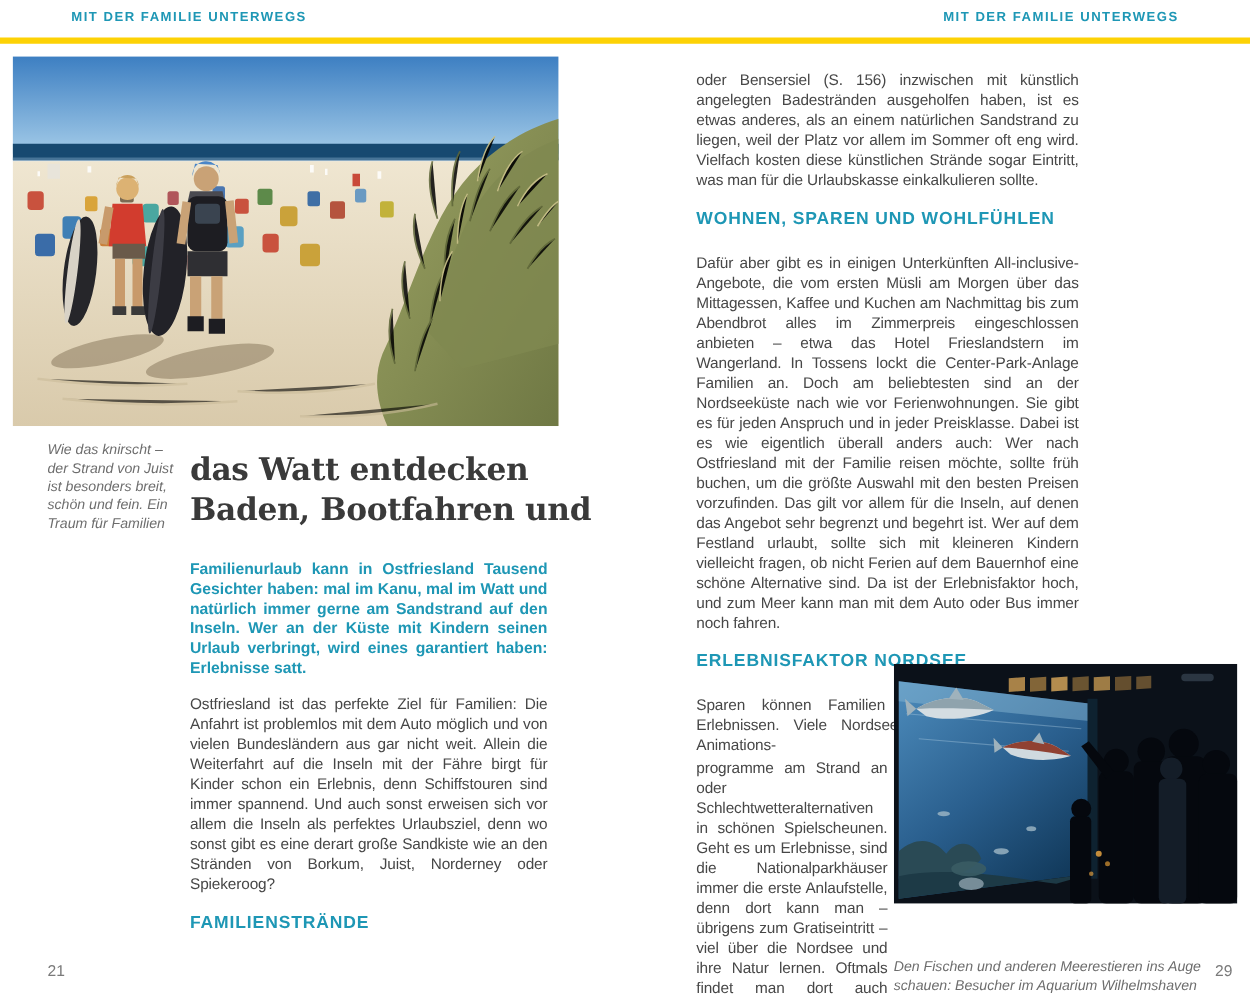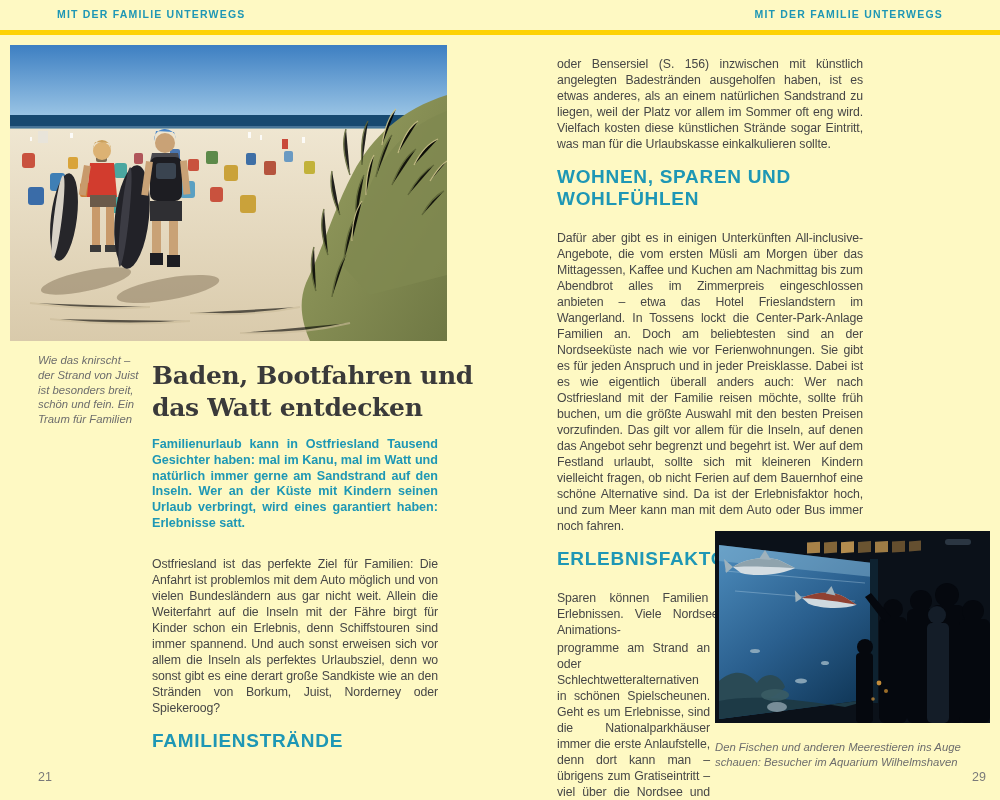--- a/index.html
+++ b/index.html
@@ -6,21 +6,21 @@
     --c-teal:#1e97b5;
     --c-yellow:#fdd205;
     --c-headline:#3a3a3a;
     --c-body:#474747;
     --c-caption:#6d6d6d;
     --c-pagenum:#7a7a7a;
   }
   *{margin:0;padding:0;box-sizing:border-box;}
   html,body{background:#e9e9e9;}
   .spread{
-    position:relative;width:1000px;height:800px;background:#fef9c3;
+    position:relative;width:1000px;height:800px;background:#ffffff;
     font-family:"Liberation Sans",sans-serif;overflow:hidden;
     margin:0 auto;
   }
   .running-head{
     position:absolute;top:8px;font-size:10.5px;font-weight:700;
     letter-spacing:1.2px;color:var(--c-teal);
   }
   .running-head.left{left:57px;}
   .running-head.right{right:57px;}
   .rule-yellow{
@@ -28,38 +28,38 @@
     background:var(--c-yellow);
   }
   .photo{position:absolute;overflow:hidden;}
   .photo svg{display:block;width:100%;height:100%;}
   .photo-beach{left:10px;top:45px;width:437px;height:296px;}
   .photo-aquarium{left:715px;top:531px;width:275px;height:192px;}
   .caption{
     font-style:italic;font-size:11.3px;line-height:14.8px;color:var(--c-caption);
   }
   .caption-beach{position:absolute;left:38px;top:353px;width:104px;}
-  .caption-aquarium{position:absolute;left:715px;top:740px;width:274px;}
+  .caption-aquarium{position:absolute;left:715px;top:767px;width:274px;}
   .col-left{position:absolute;left:152px;top:360px;width:286px;}
   .col-right{position:absolute;left:557px;top:44px;width:306px;}
   .headline{
     font-family:"DejaVu Serif",serif;font-weight:700;font-size:25px;
     line-height:32px;letter-spacing:-0.3px;color:var(--c-headline);
   }
   .headline span{display:block;white-space:nowrap;}
   .intro{
-    margin-top:13px;font-size:12.6px;font-weight:700;line-height:15.8px;
+    margin-top:24px;font-size:12.6px;font-weight:700;line-height:15.8px;
     color:var(--c-teal);text-align:justify;
   }
   .body-par{
-    margin-top:24px;font-size:12.3px;line-height:16px;letter-spacing:-0.1px;
+    margin-top:12px;font-size:12.3px;line-height:16px;letter-spacing:-0.1px;
     color:var(--c-body);text-align:justify;
   }
   .sec-head{
-    margin-top:14px;font-size:19px;font-weight:700;letter-spacing:0.7px;
+    margin-top:14px;font-size:14px;font-weight:700;letter-spacing:0.7px;
     color:var(--c-teal);
   }
   .sec-head + .body-par{margin-top:20px;}
   .narrow{width:153px;}
   .pagenum{
     position:absolute;top:770px;font-size:12.5px;color:var(--c-pagenum);
   }
   .pagenum.p28{left:38px;}
   .pagenum.p29{left:972px;}
 </style>
@@ -196,22 +196,22 @@
         <path d="M180,268 q60,4 110,-6"></path>
           <path d="M230,288 q60,2 110,-10"></path>
       </g>
     </svg>
   </div>
 
   <div class="caption caption-beach">Wie das knirscht – der Strand von Juist ist besonders breit, schön und fein. Ein Traum für Familien</div>
 
   <div class="col-left">
     <h1 class="headline">
+      <span>das Watt entdecken</span>
       <span>Baden, Bootfahren und</span>
-      <span>das Watt entdecken</span>
     </h1>
     <p class="intro">Familienurlaub kann in Ostfriesland Tausend Gesichter haben: mal im Kanu, mal im Watt und natürlich immer gerne am Sandstrand auf den Inseln. Wer an der Küste mit Kindern seinen Urlaub verbringt, wird eines garantiert haben: Erlebnisse satt.</p>
     <p class="body-par">Ostfriesland ist das perfekte Ziel für Familien: Die Anfahrt ist problemlos mit dem Auto möglich und von vielen Bundesländern aus gar nicht weit. Allein die Weiterfahrt auf die Inseln mit der Fähre birgt für Kinder schon ein Erlebnis, denn Schiffstouren sind immer spannend. Und auch sonst erweisen sich vor allem die Inseln als perfektes Urlaubsziel, denn wo sonst gibt es eine derart große Sandkiste wie an den Stränden von Borkum, Juist, Norderney oder Spiekeroog?</p>
     <h2 class="sec-head">FAMILIENSTRÄNDE</h2>
   </div>
 
   <div class="pagenum p28">21</div>
 
   <div class="col-right">
     <p class="body-par" style="margin-top:12px">oder Bensersiel (S. 156) inzwischen mit künstlich angelegten Badestränden ausgeholfen haben, ist es etwas anderes, als an einem natürlichen Sandstrand zu liegen, weil der Platz vor allem im Sommer oft eng wird. Vielfach kosten diese künstlichen Strände sogar Eintritt, was man für die Urlaubskasse einkalkulieren sollte.</p>

